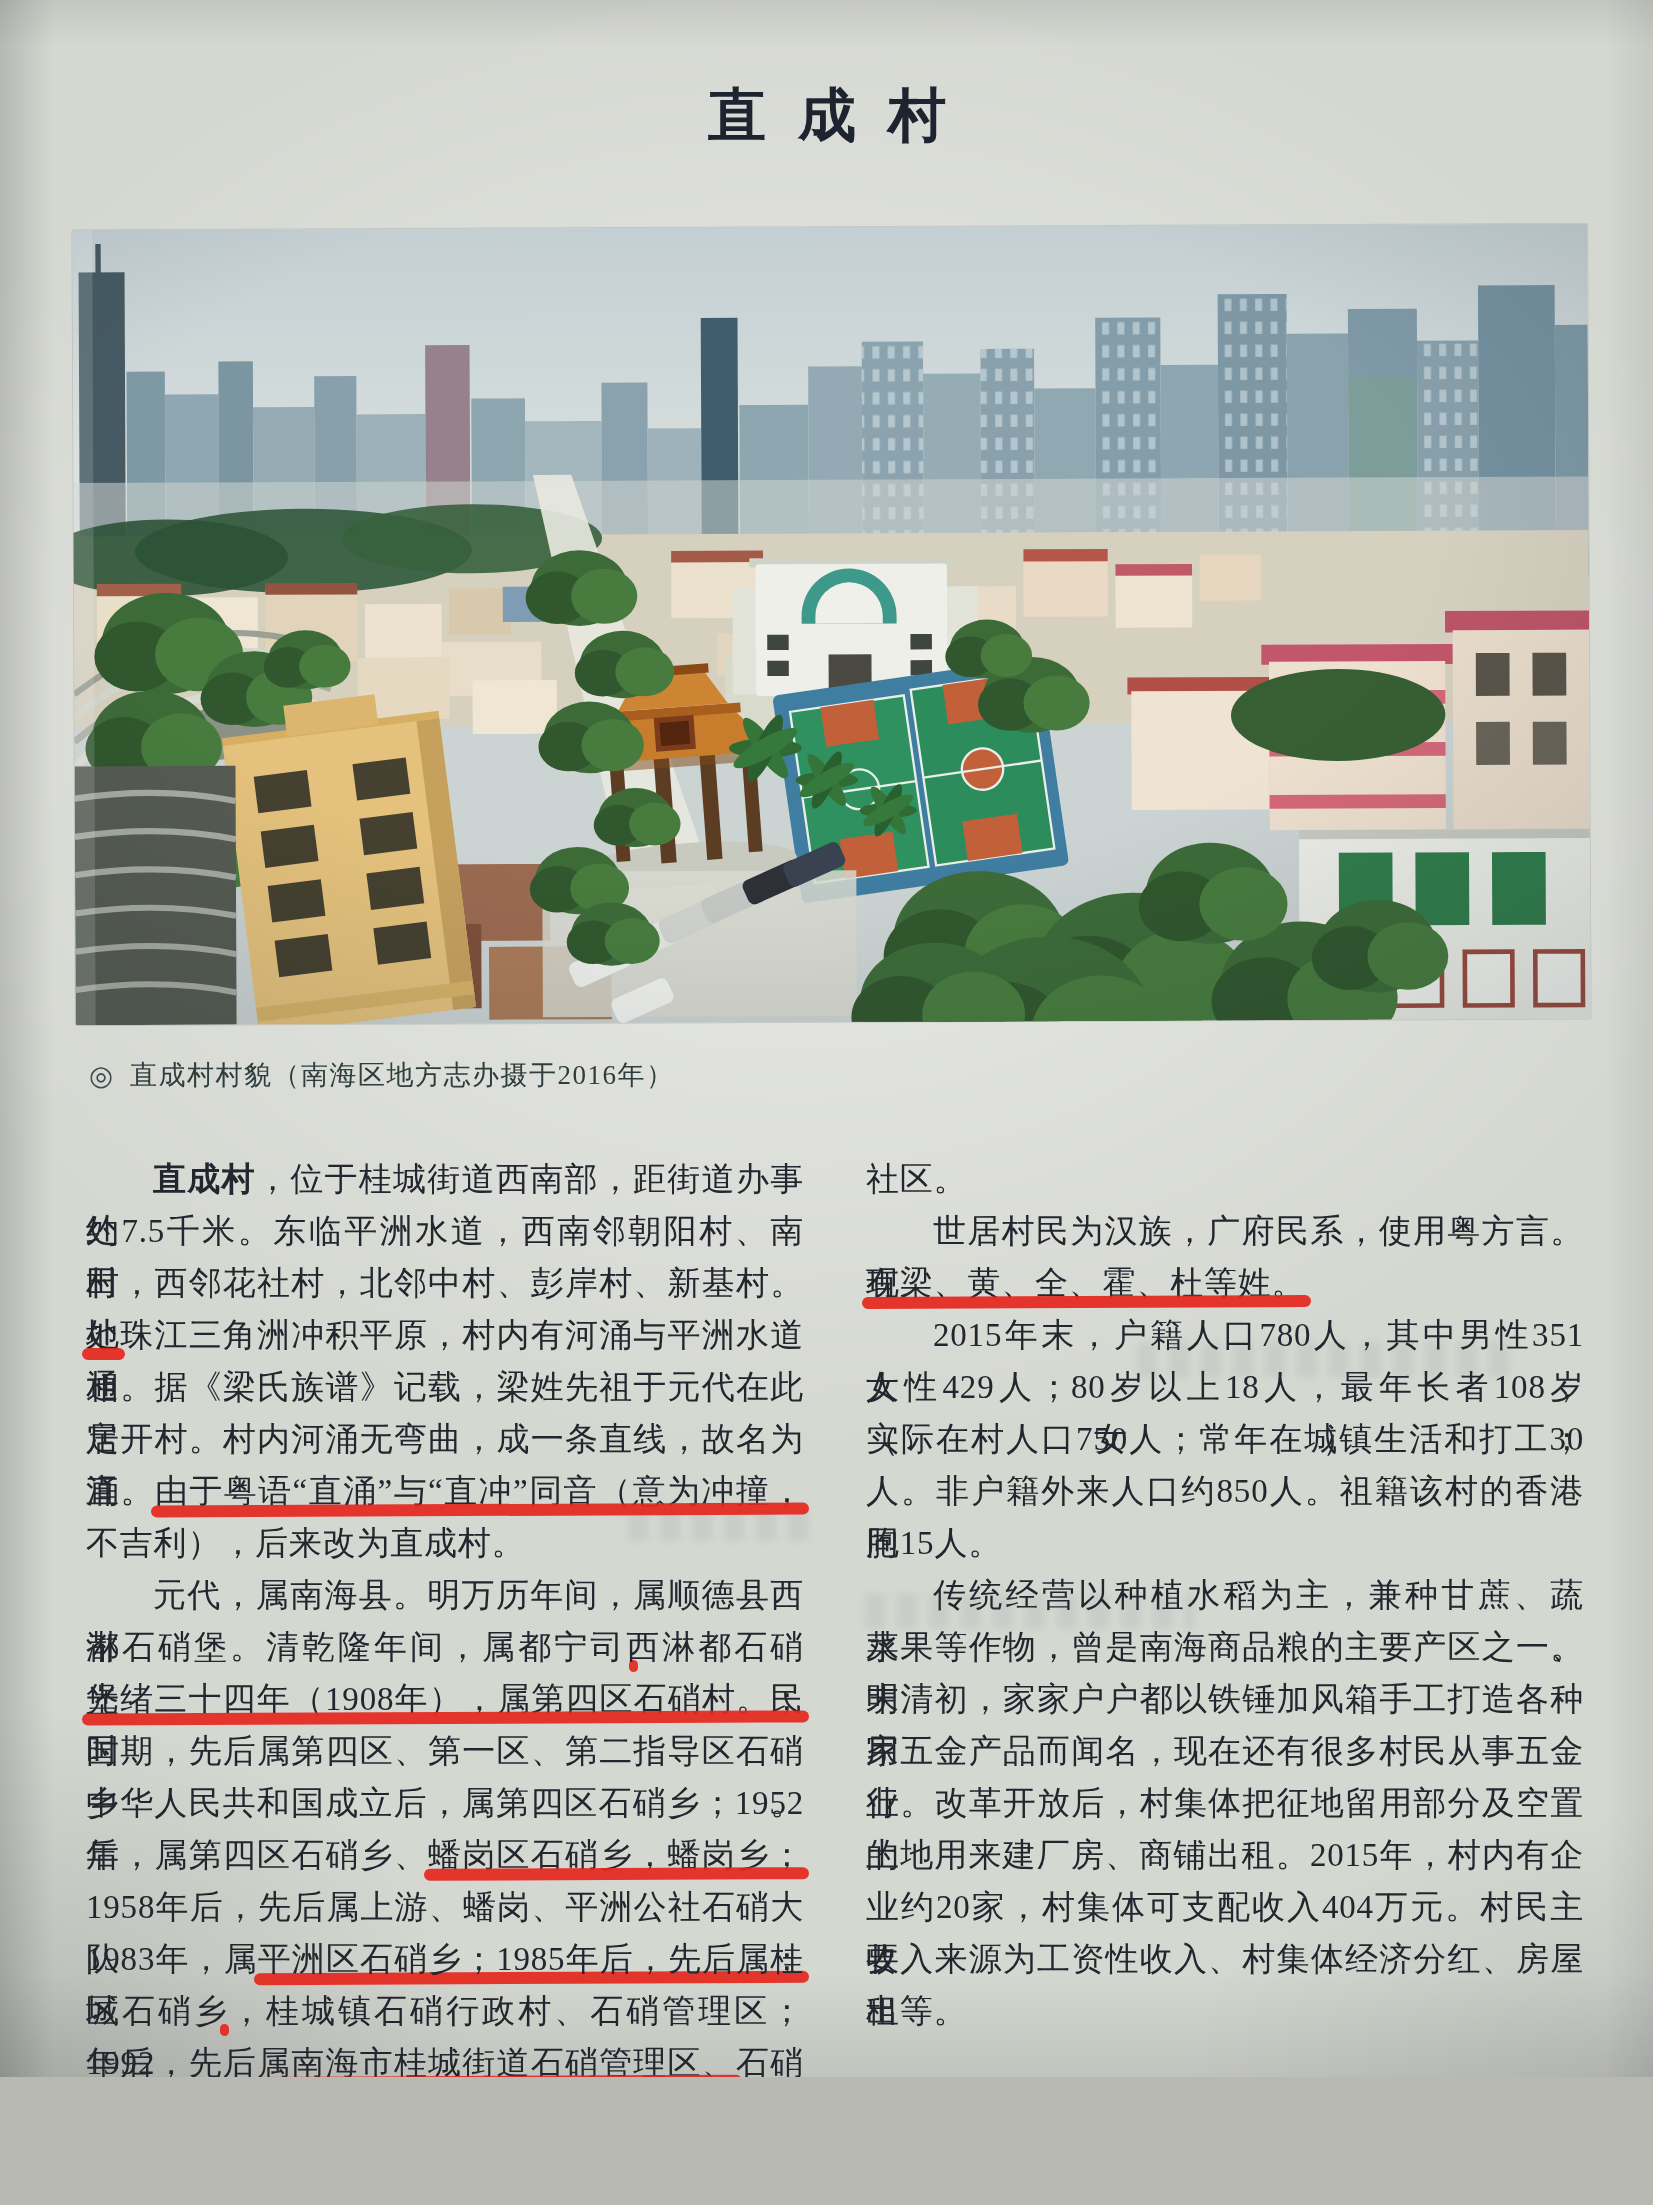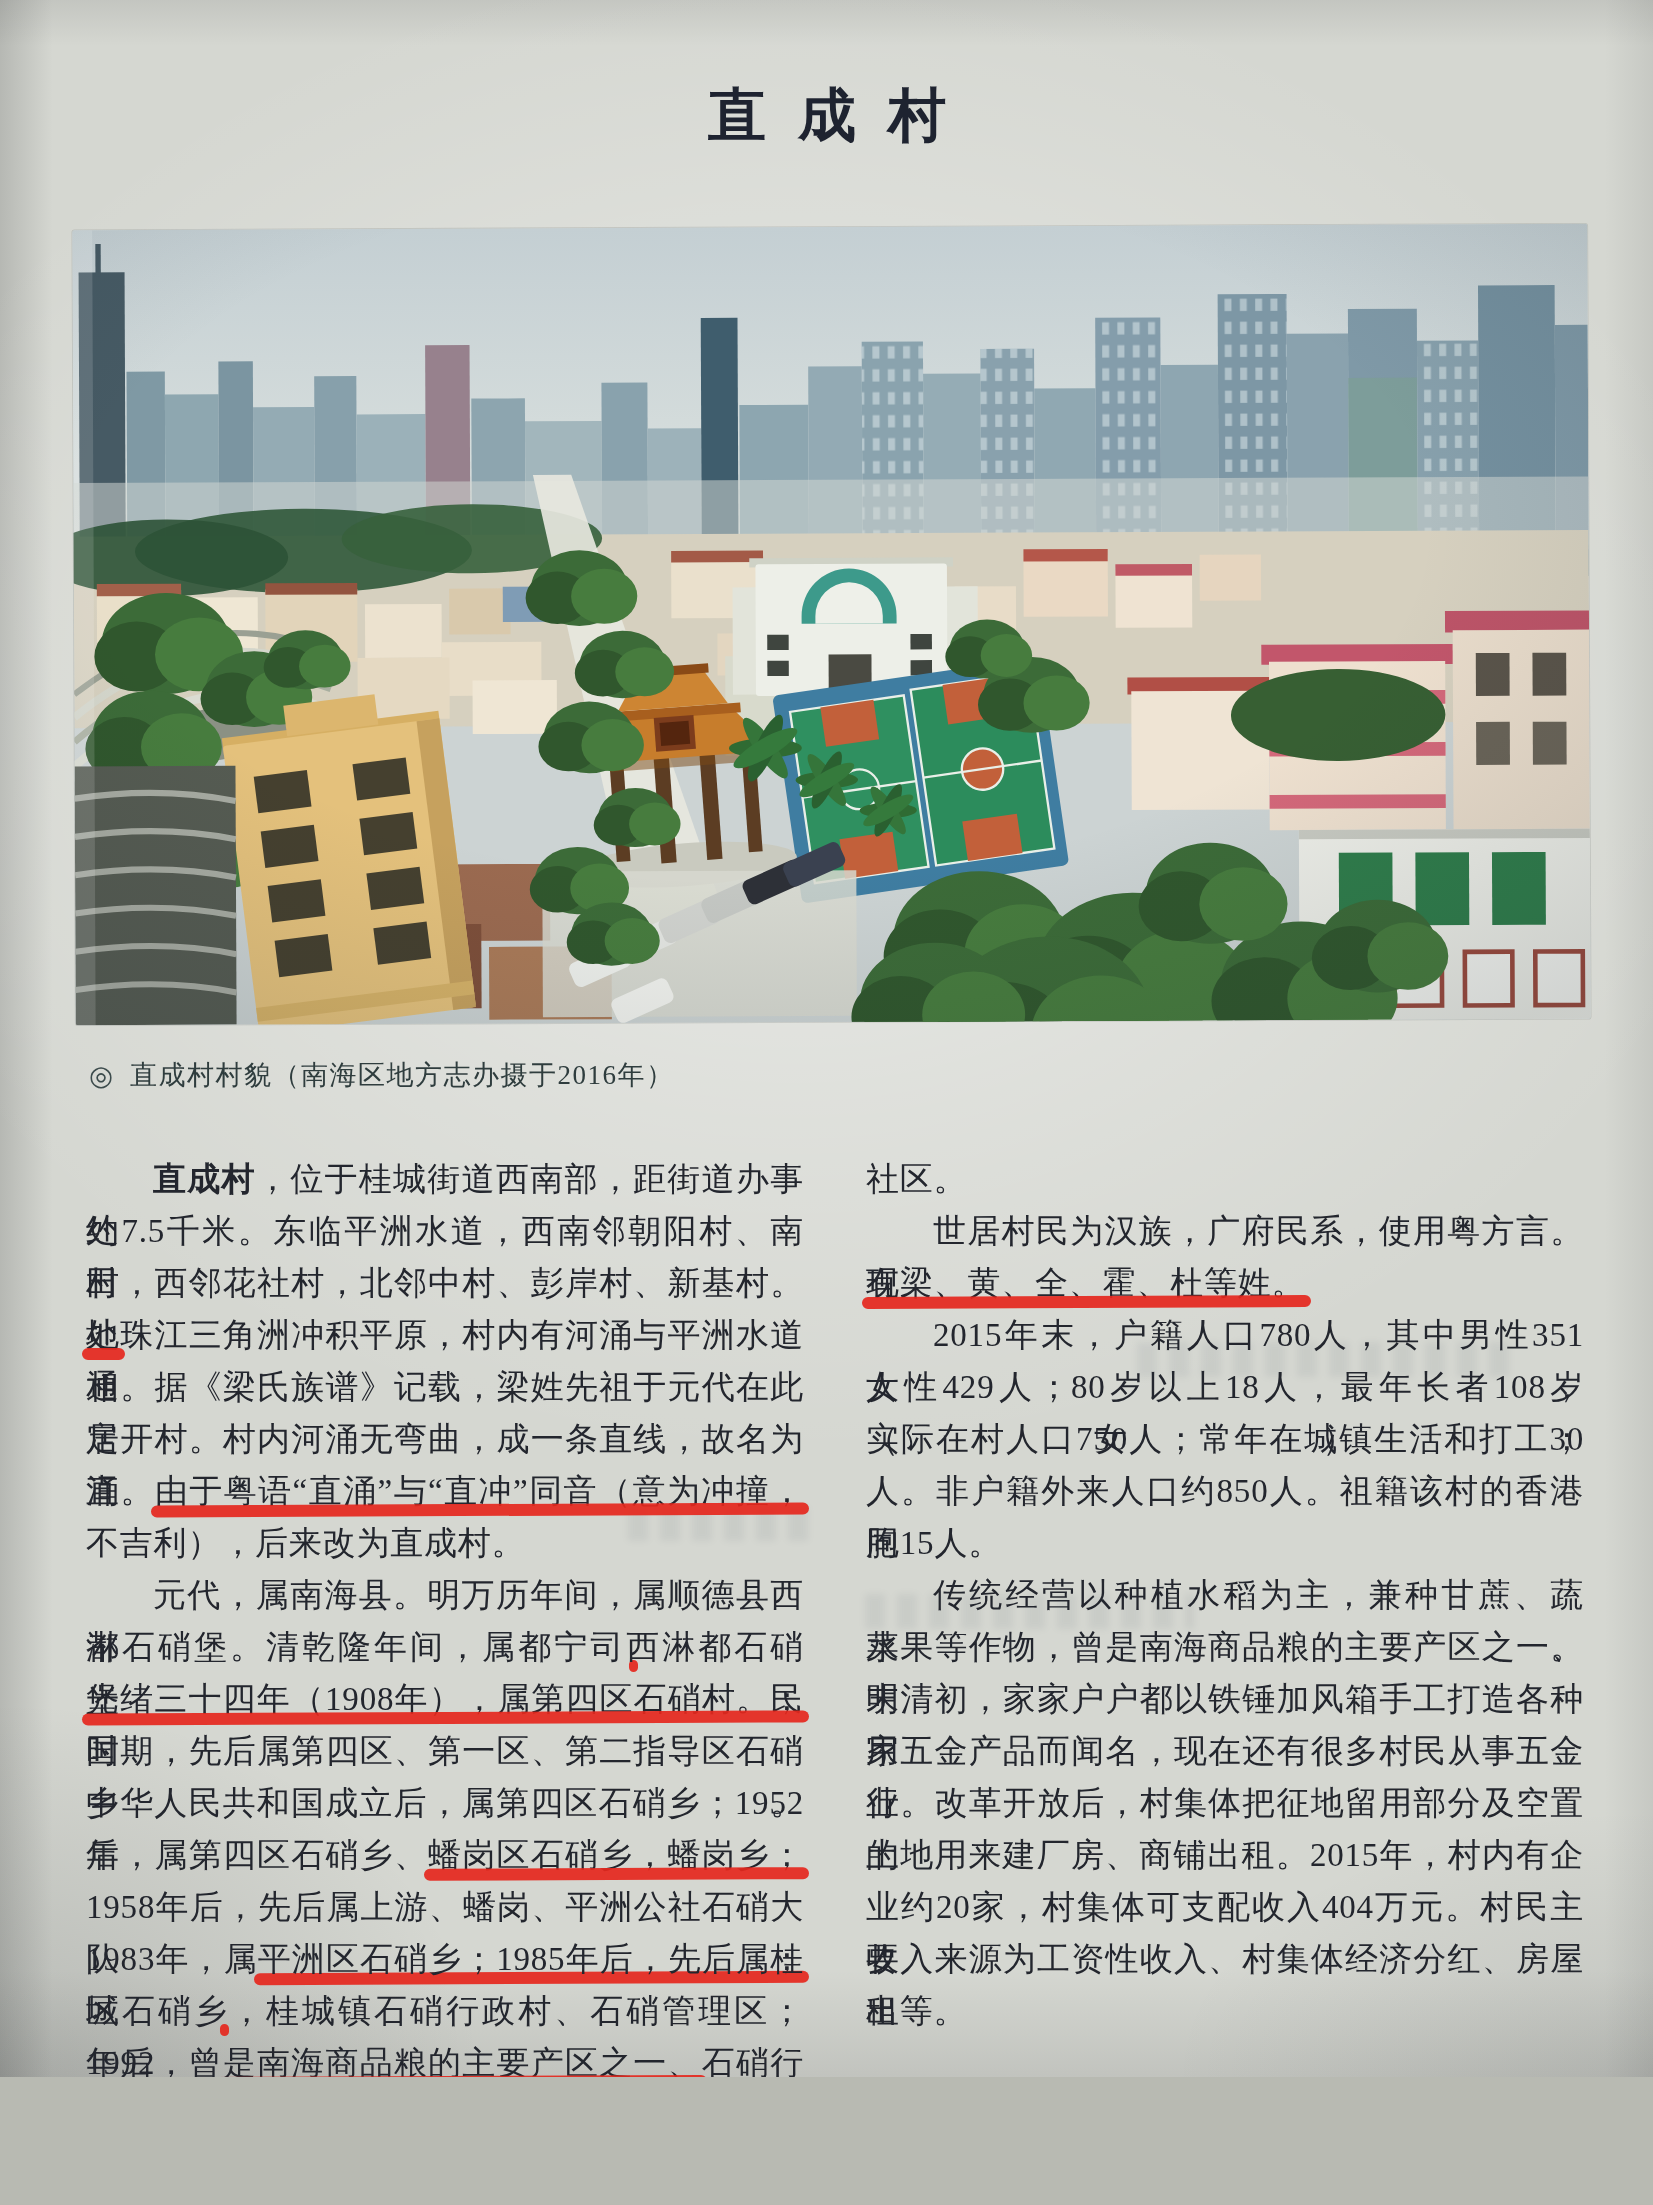--- a/index.html
+++ b/index.html
@@ -345,21 +345,21 @@
         <div class="ln"><span>不吉利），后来改为直成村。</span></div>
         <div class="ln just ind"><span>元代，属南海县。明万历年间，</span><span class="u">属顺德县西淋</span></div>
         <div class="ln just"><span class="u">都石硝堡。清乾隆年间，属都宁司西淋都石硝堡；</span></div>
         <div class="ln just"><span>光绪三十四年（1908年），属第四区石硝村。民国</span></div>
         <div class="ln just"><span>时期，先后属第四区、第一区、第二指导区石硝乡。</span></div>
         <div class="ln just"><span>中华人民共和国成立后，属第四区石硝乡；1952年</span></div>
         <div class="ln just"><span>后，属第四区石硝乡、</span><span class="u">蟠岗区石硝乡，蟠岗乡；</span></div>
         <div class="ln just"><span>1958年后，</span><span class="u">先后属上游、蟠岗、平洲公社石硝大队；</span></div>
         <div class="ln just"><span>1983年，</span><span class="u">属平洲区石硝乡；1985年后，先后属桂城</span></div>
         <div class="ln just"><span>区石硝乡，桂城镇石硝行政村、石硝管理区；1992</span></div>
-        <div class="ln just"><span>年后，</span><span class="u">曾是南海商品粮的主要产区之一、</span><span>石硝行</span></div>
+        <div class="ln just"><span>年后，</span><span class="u">先后属南海市桂城街道石硝管理区、</span><span>石硝行</span></div>
       </div>
     <div class="col">
         <div class="ln"><span>社区。</span></div>
         <div class="ln just ind"><span>世居村民为汉族，广府民系，使用粤方言。现</span></div>
         <div class="ln"><span class="u">有梁、黄、全、霍、杜等姓。</span></div>
         <div class="ln just ind"><span>2015年末，户籍人口780人，其中男性351人，</span></div>
         <div class="ln just"><span>女性429人；80岁以上18人，最年长者108岁（女）；</span></div>
         <div class="ln just"><span>实际在村人口750人；常年在城镇生活和打工30</span></div>
         <div class="ln just"><span>人。非户籍外来人口约850人。祖籍该村的香港同</span></div>
         <div class="ln"><span>胞15人。</span></div>

